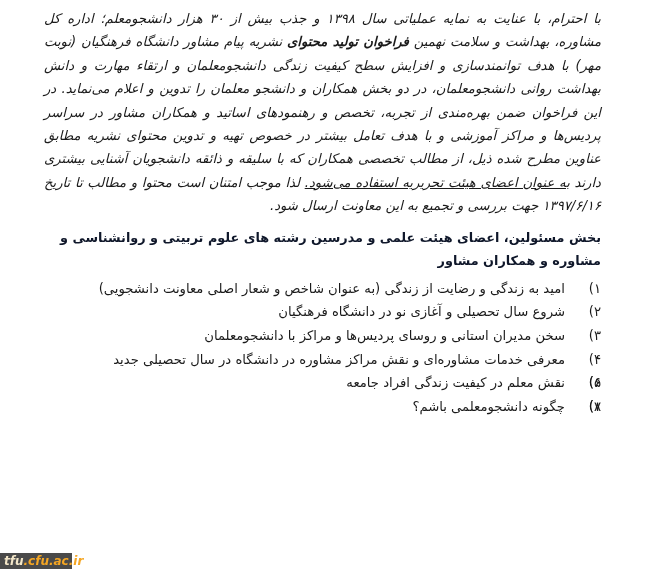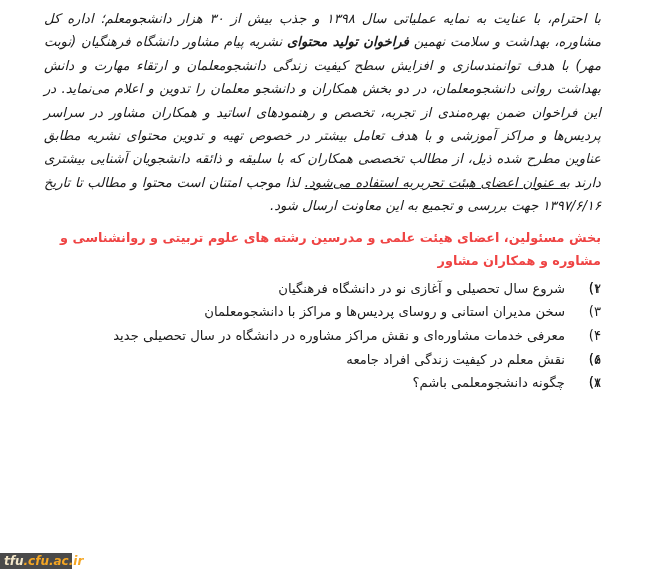--- a/index.html
+++ b/index.html
@@ -11,21 +11,21 @@
     }
     .page {
       position: absolute; left: 44px; top: 7px; width: 557px;
       direction: rtl; text-align: justify;
       font-size: 13.2px; line-height: 23.4px;
     }
     .para { margin: 0; text-align-last: right; font-style: italic; }
     .para b { font-weight: bold; }
     .para u { text-decoration: underline; }
     .section-title {
-      margin: 8px 0 0 0; color: #ef4444; font-weight: bold;
+      margin: 8px 0 0 0; color: #0f172a; font-weight: bold;
       font-size: 12.8px; line-height: 23px; text-align: right;
     }
     .items { list-style: none; margin: 5px 0 0 0; padding: 0 36px 0 0; }
     .item { position: relative; font-size: 13.2px; line-height: 23.7px; text-align: right; }
     .item .num { position: absolute; right: -36px; width: 28px; text-align: right; }
     .watermark {
       position: absolute; left: 0; top: 553px; width: 72px; height: 16px;
       background: #4a4a4a; font-family: "DejaVu Sans", sans-serif; font-size: 12px;
       font-weight: bold; font-style: italic; line-height: 16px; padding-left: 4px;
       box-sizing: border-box; white-space: nowrap;
@@ -35,21 +35,21 @@
   </style>
 </head>
 <body>
 
 <div class="page">
   <p class="para"><span>با احترام، با عنایت به نمایه عملیاتی سال ۱۳۹۸ و جذب بیش از ۳۰ هزار دانشجومعلم؛ اداره کل مشاوره، بهداشت و سلامت نهمین </span><b>فراخوان تولید محتوای</b><span> نشریه پیام مشاور دانشگاه فرهنگیان (نوبت مهر) با هدف توانمندسازی و افزایش سطح کیفیت زندگی دانشجومعلمان و ارتقاء مهارت و دانش بهداشت روانی دانشجومعلمان، در دو بخش همکاران و دانشجو معلمان را تدوین و اعلام می‌نماید. در این فراخوان ضمن بهره‌مندی از تجربه، تخصص و رهنمودهای اساتید و همکاران مشاور در سراسر پردیس‌ها و مراکز آموزشی و با هدف تعامل بیشتر در خصوص تهیه و تدوین محتوای نشریه مطابق عناوین مطرح شده ذیل، از مطالب تخصصی همکاران که با سلیقه و ذائقه دانشجویان آشنایی بیشتری دارند </span><u>به عنوان اعضای هیئت تحریریه استفاده می‌شود.</u><span> لذا موجب امتنان است محتوا و مطالب تا تاریخ ۱۳۹۷/۶/۱۶ جهت بررسی و تجمیع به این معاونت ارسال شود.</span></p>
 
   <p class="section-title">بخش مسئولین، اعضای هیئت علمی و مدرسین رشته های علوم تربیتی و روانشناسی و مشاوره و همکاران مشاور</p>
 
   <ol class="items">
-    <li class="item"><span class="num">۱)</span></li>
+    <li class="item"><span class="num">۱)</span><span>امید به زندگی و رضایت از زندگی (به عنوان شاخص و شعار اصلی معاونت دانشجویی)</span></li>
     <li class="item"><span class="num">۲)</span><span>شروع سال تحصیلی و آغازی نو در دانشگاه فرهنگیان</span></li>
     <li class="item"><span class="num">۳)</span><span>سخن مدیران استانی و روسای پردیس‌ها و مراکز با دانشجومعلمان</span></li>
     <li class="item"><span class="num">۴)</span><span>معرفی خدمات مشاوره‌ای و نقش مراکز مشاوره در دانشگاه در سال تحصیلی جدید</span></li>
     <li class="item"><span class="num">۵)</span></li>
     <li class="item"><span class="num">۶)</span><span>نقش معلم در کیفیت زندگی افراد جامعه</span></li>
     <li class="item"><span class="num">۷)</span></li>
     <li class="item"><span class="num">۸)</span><span>چگونه دانشجومعلمی باشم؟</span></li>
   </ol>
 </div>
 

